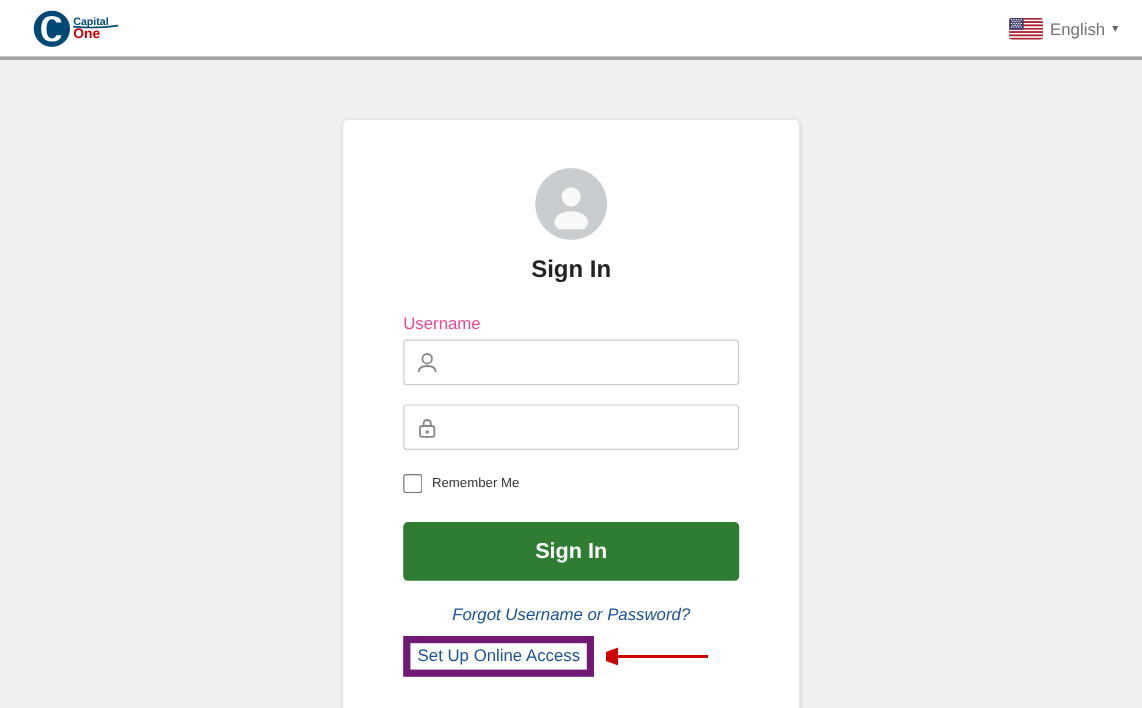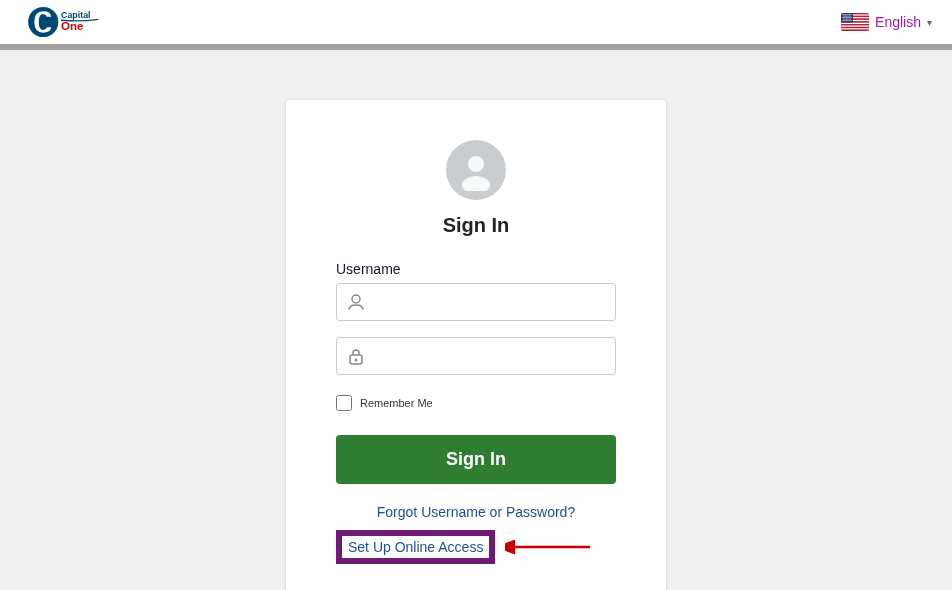--- a/index.html
+++ b/index.html
@@ -12,21 +12,21 @@
     }
 
     
     .header {
       background: #fff;
       height: 50px;
       display: flex;
       align-items: center;
       justify-content: space-between;
       padding: 0 20px;
-      border-bottom: 6px solid #a3a3a3;
+      border-bottom: 3px solid #a3a3a3;
     }
 
     .logo-container {
       display: flex;
       align-items: center;
     }
 
     
     .logo-svg {
       height: 32px;
@@ -46,21 +46,21 @@
     }
 
     .flag-svg {
       width: 28px;
       height: 18px;
       border-radius: 2px;
     }
 
     .lang-text {
       font-size: 14px;
-      color: #a21caf;
+      color: #737373;
     }
 
     .chevron-down {
       font-size: 10px;
       color: #666;
     }
 
     
     .main-content {
       display: flex;
@@ -109,21 +109,21 @@
 
     
     .form-group {
       width: 100%;
       margin-bottom: 16px;
     }
 
     .form-label {
       display: block;
       font-size: 14px;
-      color: #0f172a;
+      color: #ec4899;
       margin-bottom: 6px;
     }
 
     .input-wrapper {
       position: relative;
       display: flex;
       align-items: center;
       border: 1px solid #ccc;
       border-radius: 3px;
       background: #fff;
@@ -182,20 +182,21 @@
     }
 
     
     .forgot-link {
       font-size: 14px;
       color: #1a5294;
       text-decoration: none;
       margin-bottom: 10px;
       display: block;
       text-align: center;
+      font-style: italic;
     }
 
     .setup-link-container {
       display: flex;
       align-items: center;
       gap: 10px;
       width: 100%;
       justify-content: flex-start;
       position: relative;
     }

